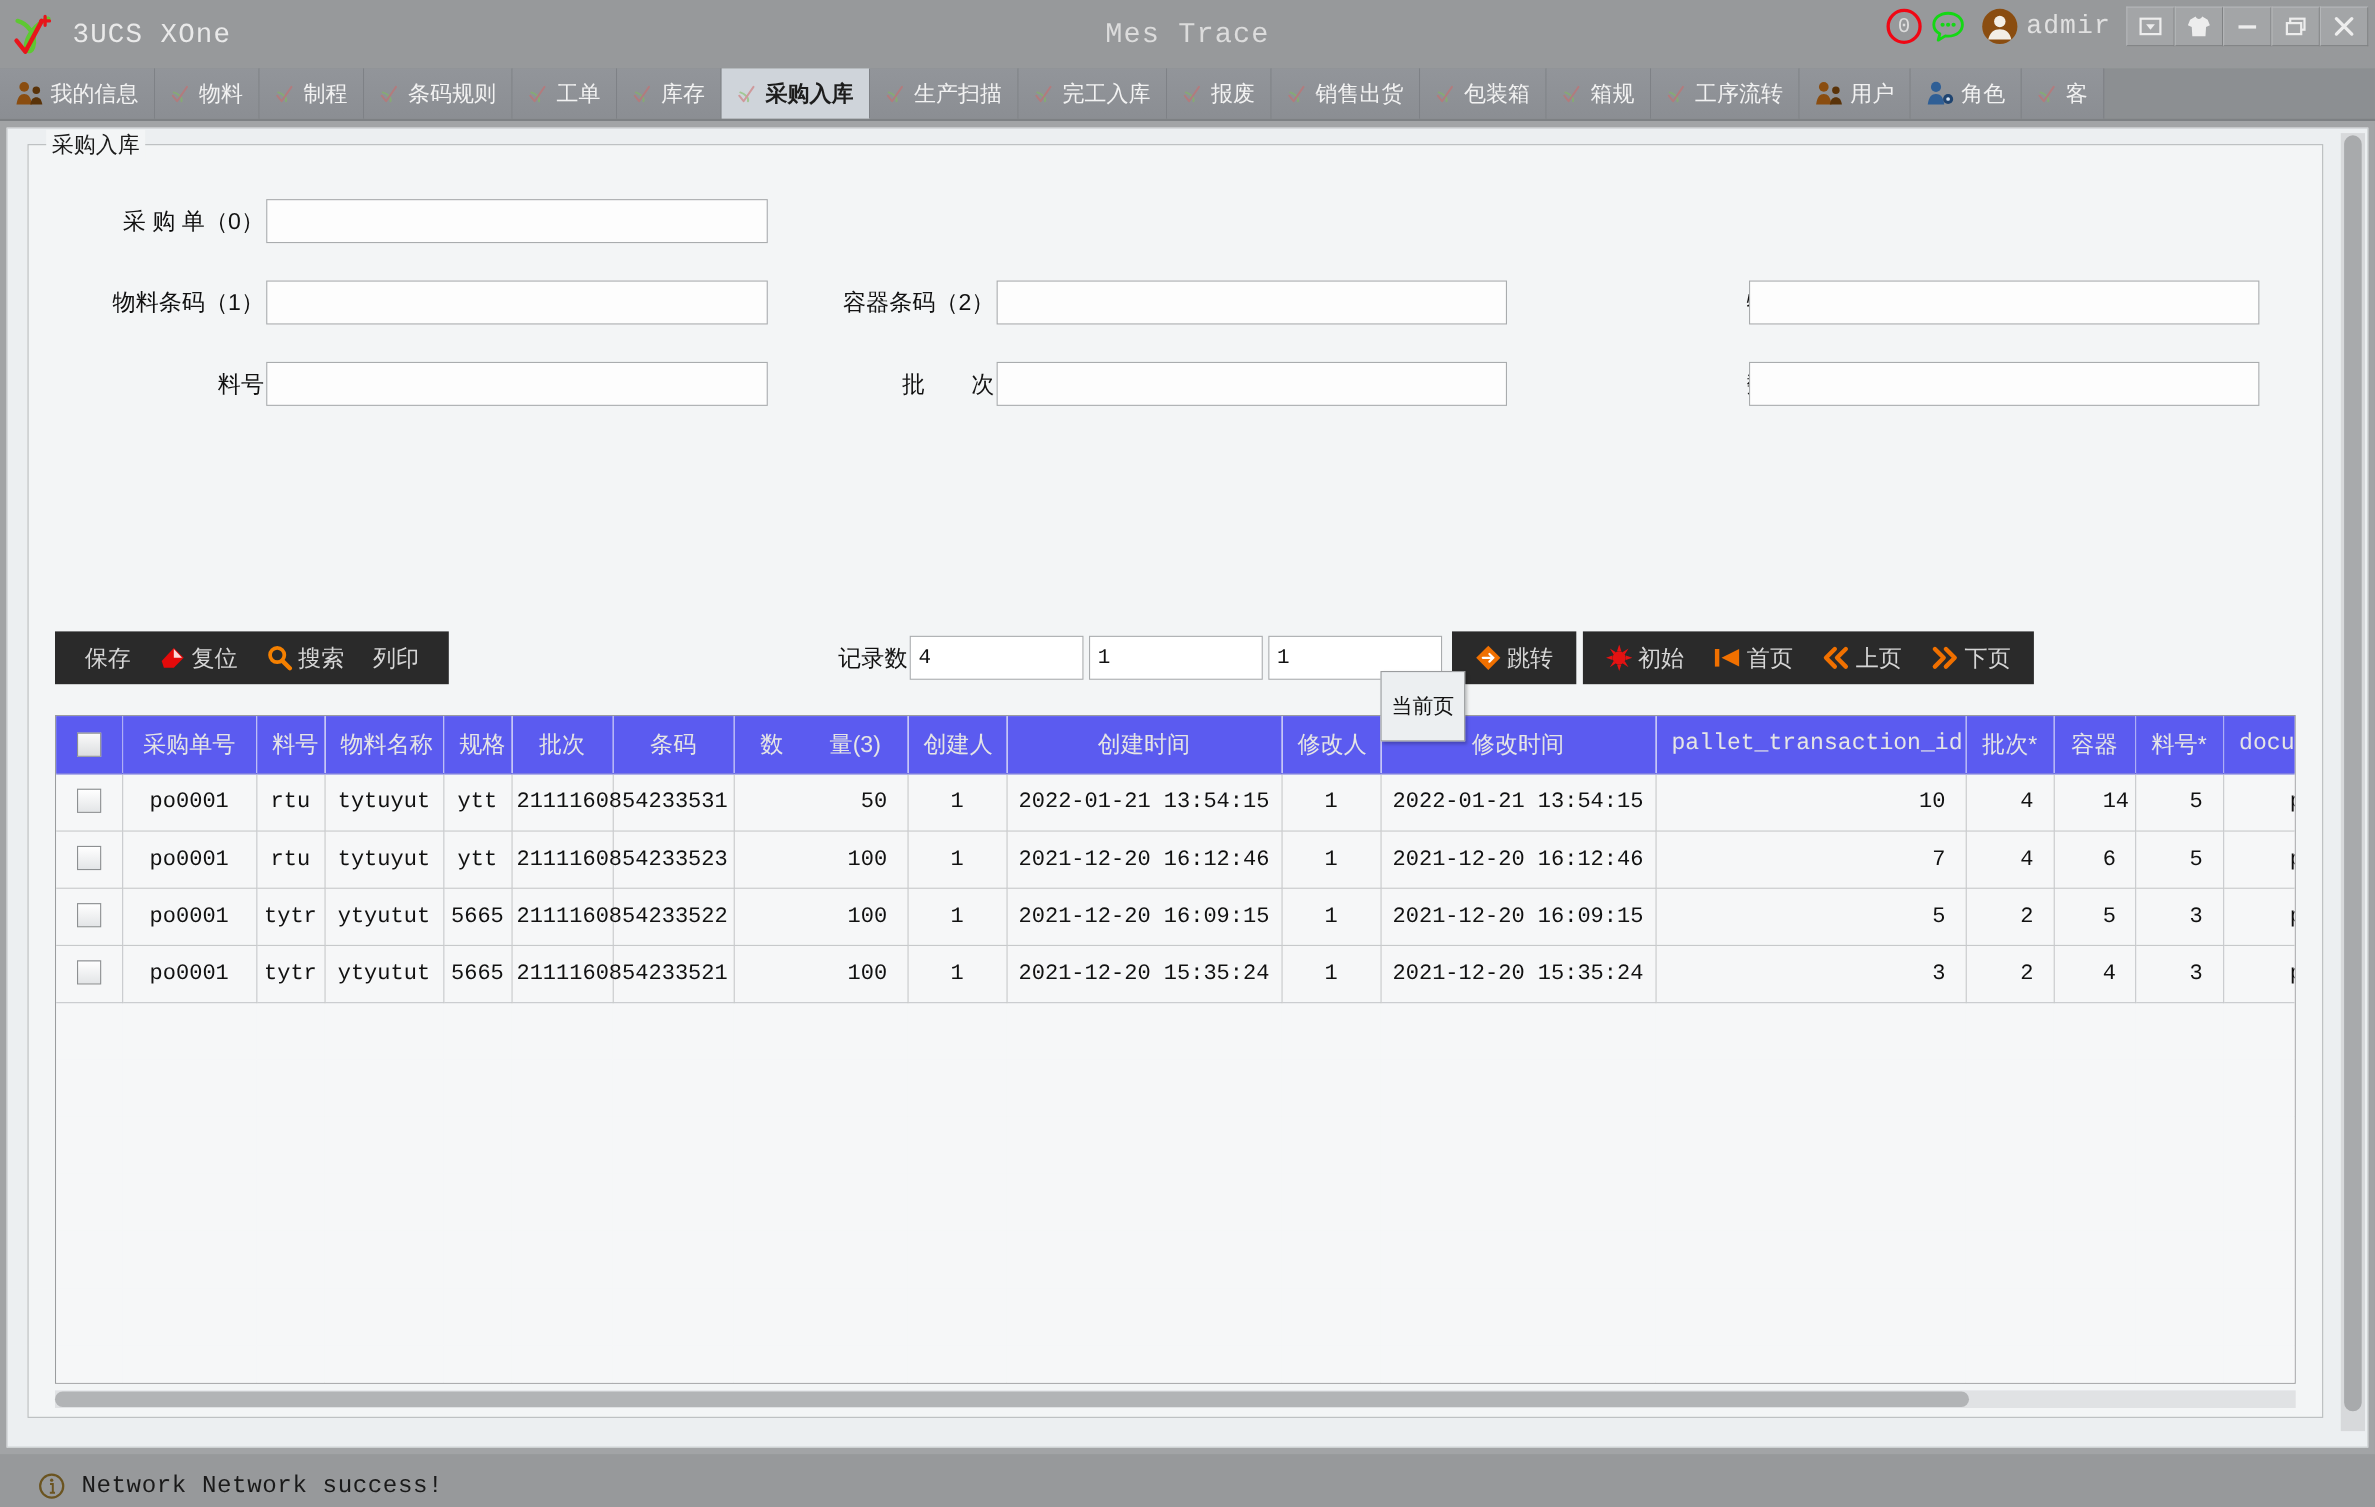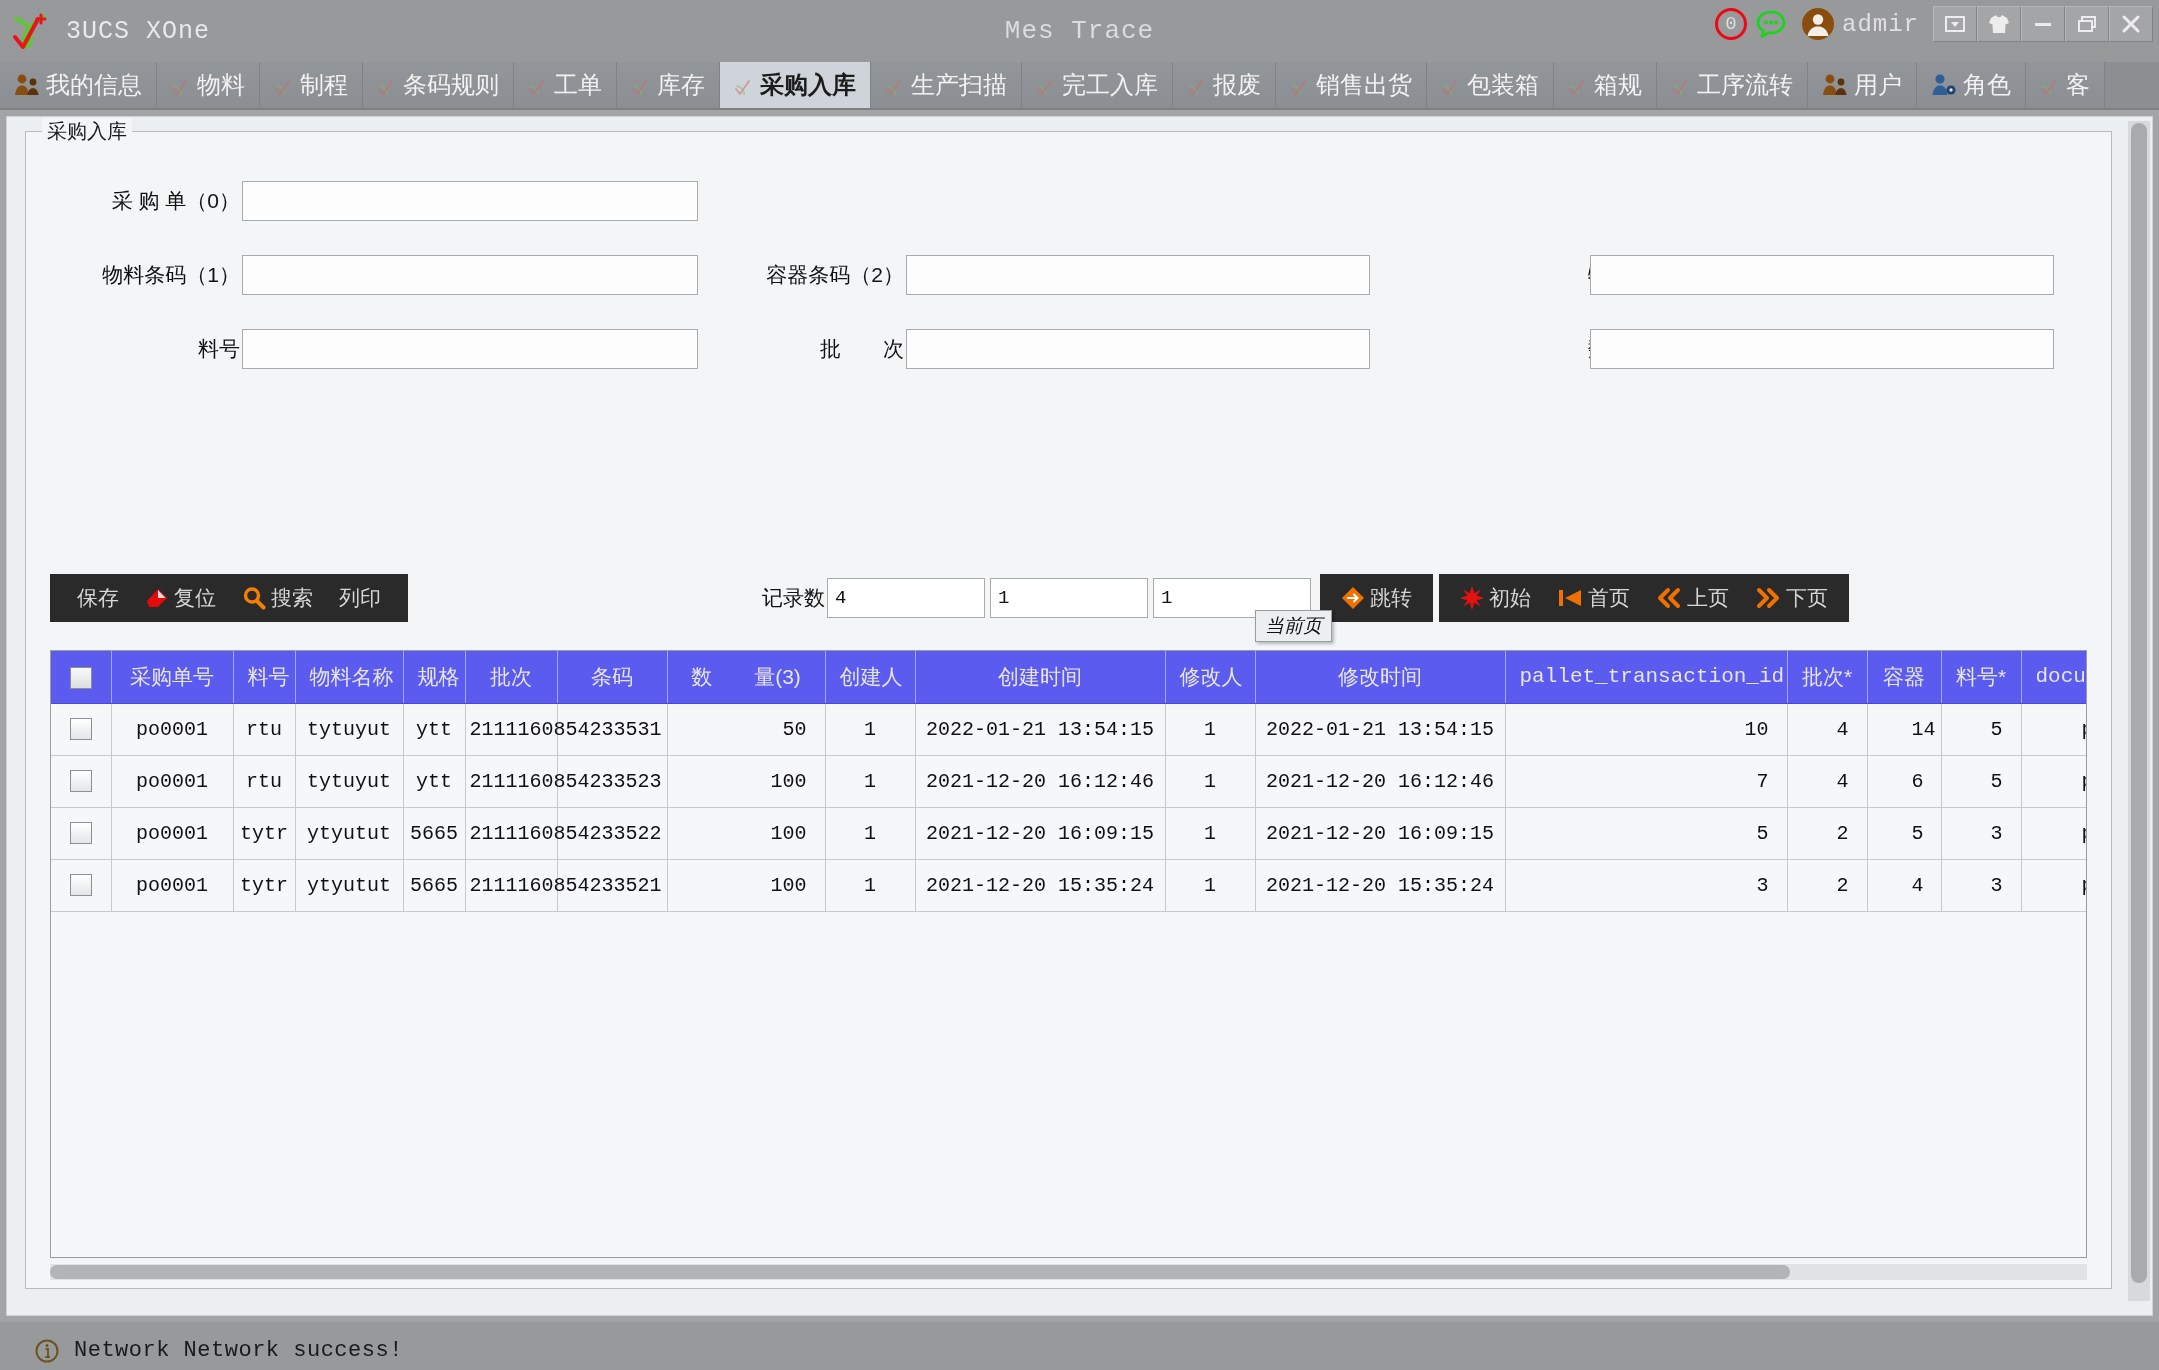--- a/index.html
+++ b/index.html
@@ -83,21 +83,21 @@
     align-items: stretch;
     overflow: hidden;
     border-bottom: 2px solid #7d8083;
   }
   .tab {
     display: flex;
     align-items: center;
     gap: 6px;
     padding: 0 14px;
     color: #f2f2f2;
-    font-size: 24px;
+    font-size: 20px;
     white-space: nowrap;
     background: linear-gradient(#92959a, #8b8e93);
     border-right: 1px solid #7e8186;
     position: relative;
   }
   .tab.active {
     background: #cfd4da;
     color: #1c1c1c;
     font-weight: bold;
   }
@@ -221,26 +221,25 @@
     font-family: "Liberation Mono", monospace;
     color: #111;
     outline: none;
     margin-right: 5px;
   }
   .tooltip {
     position: absolute;
     left: 1205px; top: 36px;
     background: #eceff1;
     border: 1px solid #9a9c9e;
-    padding: 2px 9px;
+    padding: 18px 9px;
     font-size: 19px;
     color: #111;
     box-shadow: 2px 2px 3px rgba(0,0,0,.25);
     z-index: 20;
-    font-style: italic;
   }
   .darkbar {
     background: #2a2a2a;
     height: 48px;
     display: flex; align-items: center;
     padding: 0 8px;
   }
   .jump { margin-left: 4px; }
   .navbar-dark { margin-left: 6px; }
 

